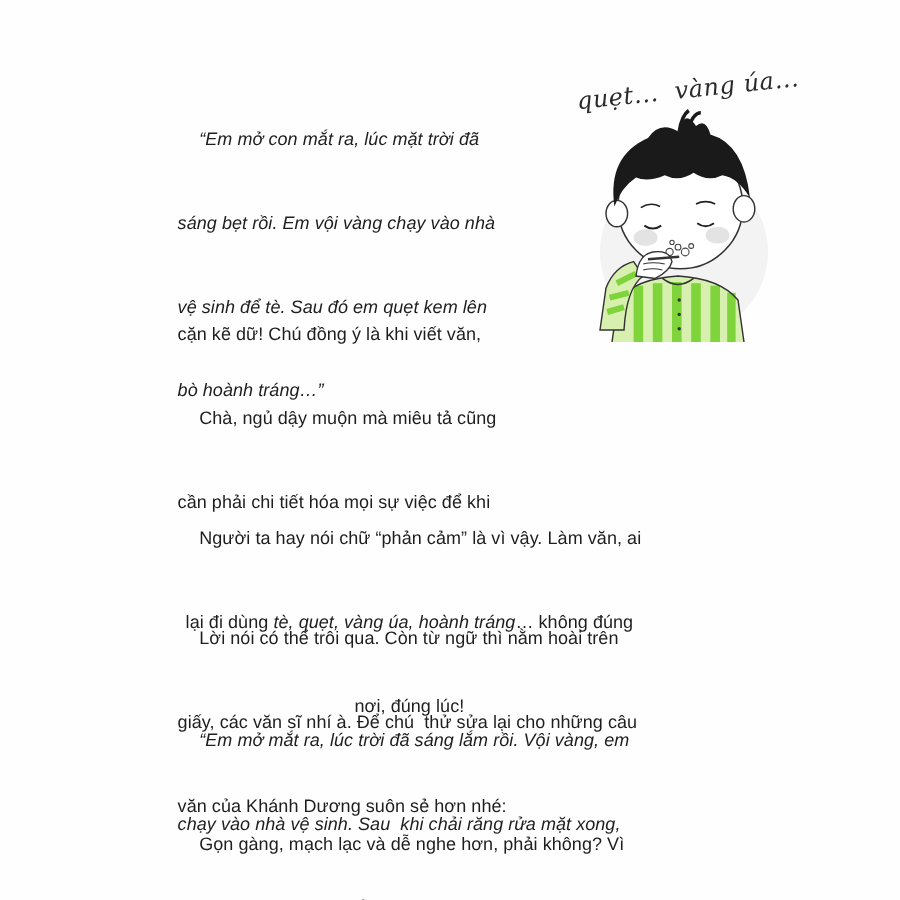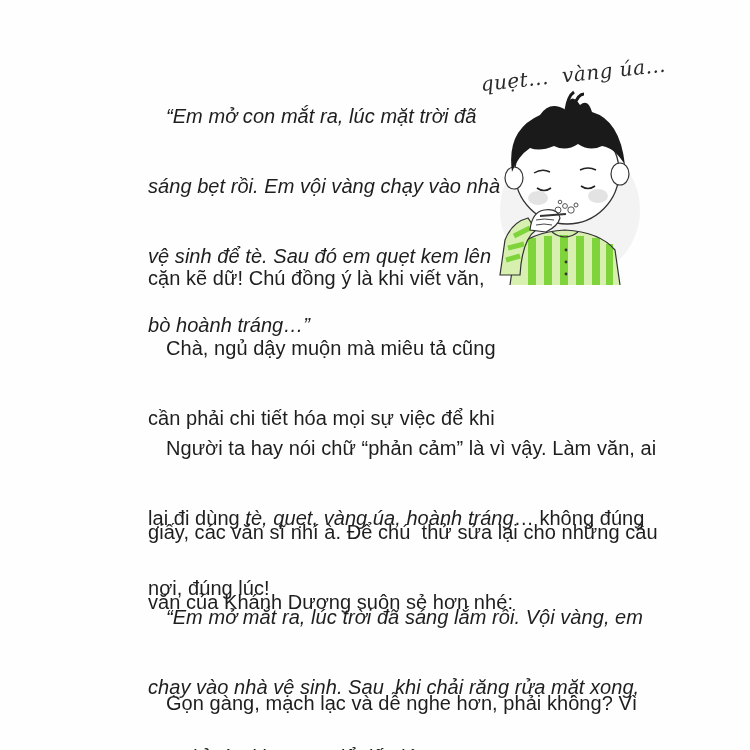--- a/index.html
+++ b/index.html
@@ -17,21 +17,21 @@
     }
     .page {
       position: absolute;
       left: 0; top: 0;
       width: 750px; height: 750px;
       background: #fefefe;
     }
     .para {
       position: absolute;
       left: 148px;
-      font-size: 20px;
+      font-size: 15px;
       line-height: 23.2px;
       margin: 0;
       white-space: pre;
       letter-spacing: 0.05px;
     }
     .para .line { display: block; }
     .italic { font-style: italic; }
     .indent { padding-left: 18px; }
 
     
@@ -68,27 +68,28 @@
     <span class="line">bò hoành tráng…”</span>
   </p>
 
   <p class="para" style="top:221px;">
     <span class="line">cặn kẽ dữ! Chú đồng ý là khi viết văn,</span>
     <span class="line indent">Chà, ngủ dậy muộn mà miêu tả cũng</span>
     <span class="line">cần phải chi tiết hóa mọi sự việc để khi</span>
   </p>
 
 
-  <p class="para" style="top:391px;">
+  <p class="para" style="top:391px;text-align:center;">
     <span class="line indent">Người ta hay nói chữ “phản cảm” là vì vậy. Làm văn, ai</span>
     <span class="line"><span>lại đi dùng </span><span class="italic">tè, quẹt, vàng úa, hoành tráng</span><span>… không đúng</span></span>
     <span class="line">nơi, đúng lúc!</span>
   </p>
 
   <p class="para" style="top:475px;">
+    <span class="line indent">Lời nói có thể trôi qua. Còn từ ngữ thì nằm hoài trên</span>
     <span class="line">giấy, các văn sĩ nhí à. Để chú  thử sửa lại cho những câu</span>
     <span class="line">văn của Khánh Dương suôn sẻ hơn nhé:</span>
   </p>
 
   <p class="para italic" style="top:560px;">
     <span class="line indent">“Em mở mắt ra, lúc trời đã sáng lắm rồi. Vội vàng, em</span>
     <span class="line">chạy vào nhà vệ sinh. Sau  khi chải răng rửa mặt xong,</span>
     <span class="line">em chỉ còn kịp ra xe để đến lớp…”.</span>
   </p>
 

